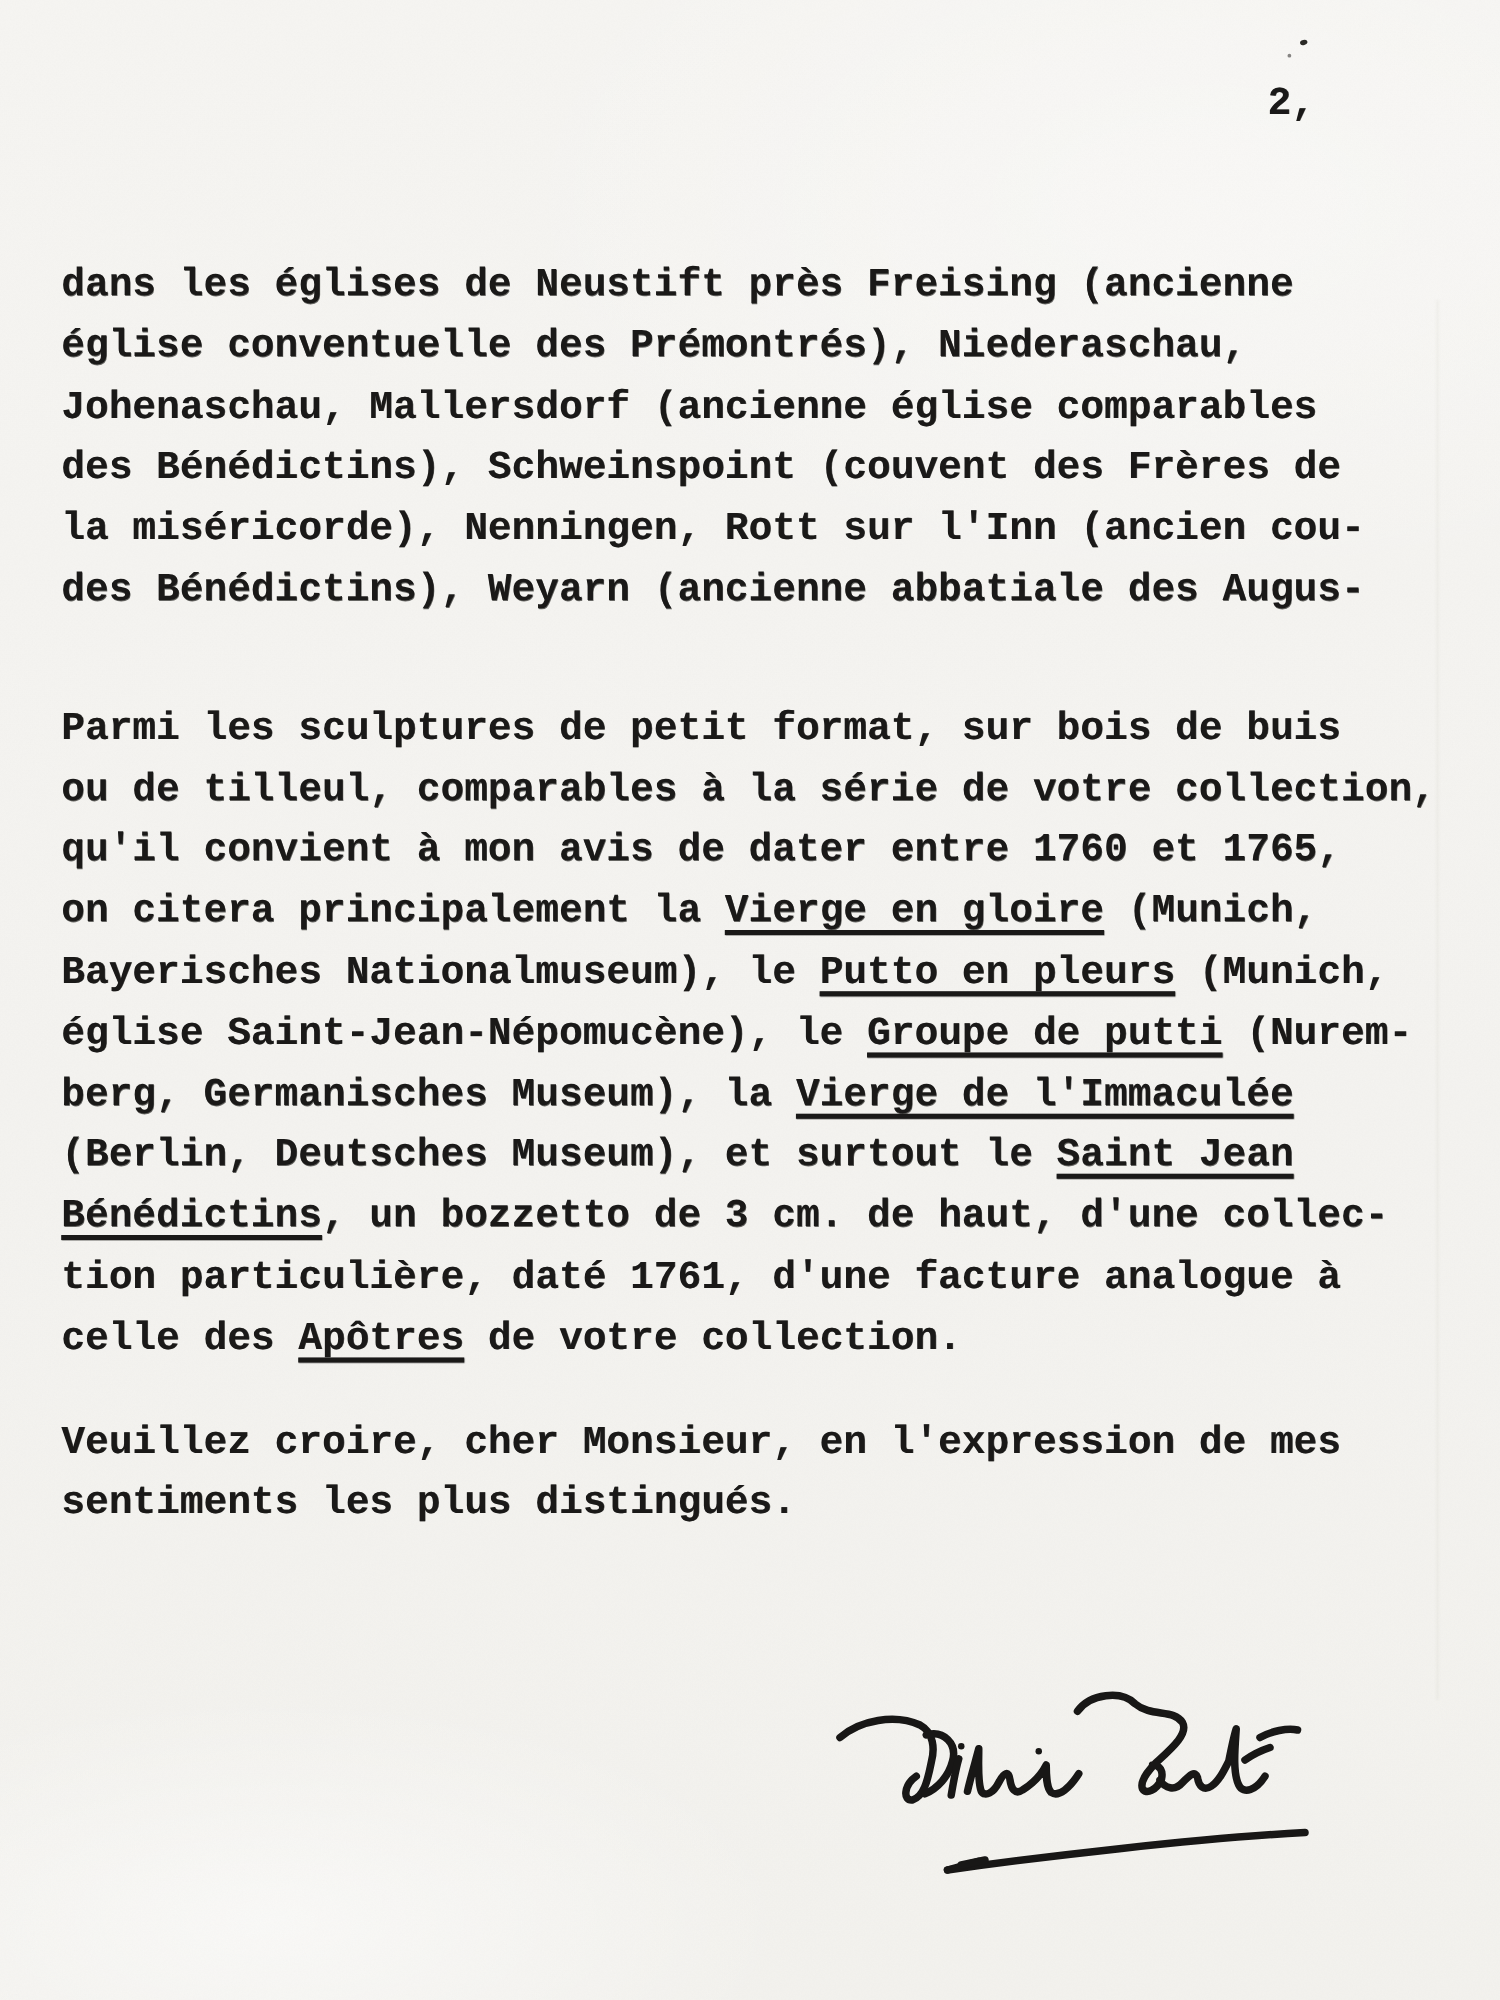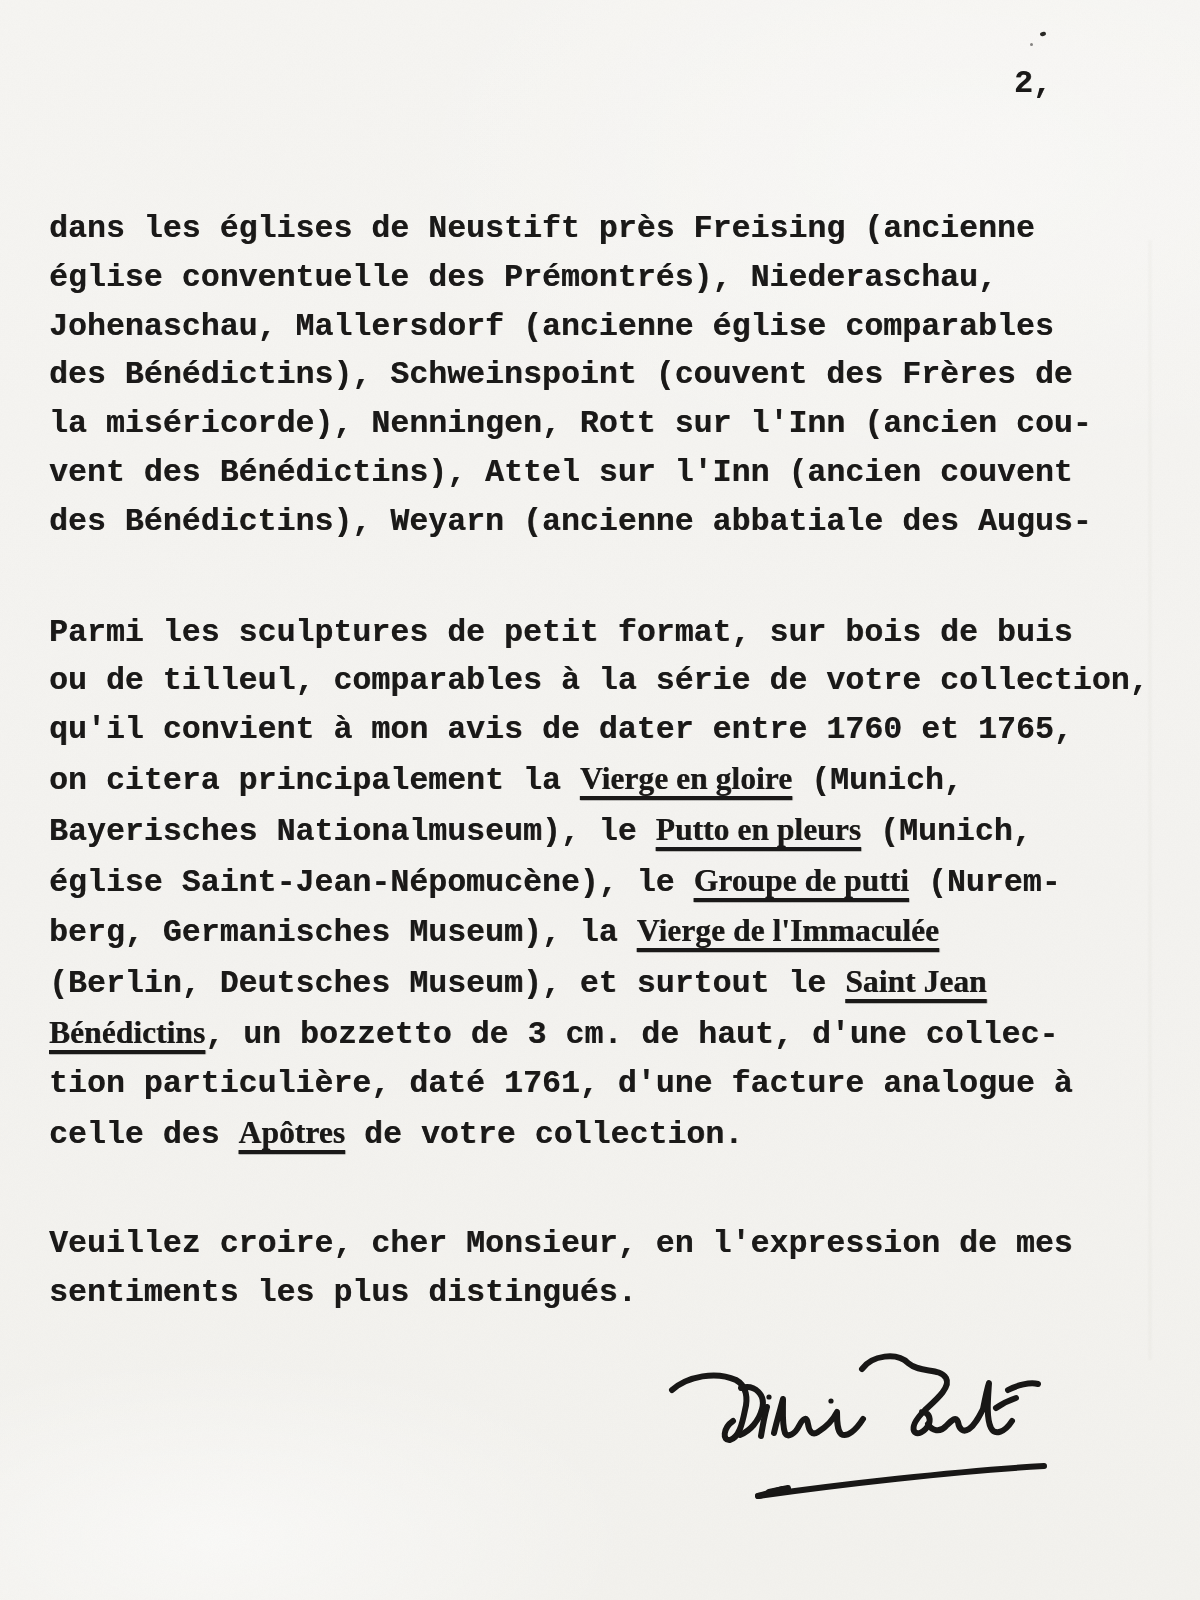--- a/index.html
+++ b/index.html
@@ -72,31 +72,30 @@
     position: absolute;
     left: 49px;
     top: 205px;
     font-size: 31.6px;
     font-weight: 700;
     line-height: 48.8px;
   }
   .para {
     margin: 0 0 62px 0;
   }
-  .para:nth-of-type(2) { margin-bottom: 61px; }
+  .para:nth-of-type(2) { margin-bottom: 34px; }
   .para:last-of-type { margin-bottom: 0; }
   .line {
     display: block;
     white-space: pre;
   }
   .u {
     text-decoration: underline;
     text-decoration-thickness: 4px;
     text-underline-offset: 7px;
-    font-family: Liberation Serif, serif;
   }
   .signature-wrap {
     position: absolute;
     left: 656px;
     top: 1338px;
     width: 410px;
     height: 210px;
   }
   .signature-wrap svg { display: block; }
 </style>
@@ -120,21 +119,20 @@
 
 <div class="pagenum ink">2,</div>
 
 <div class="letter-body ink">
     <p class="para">
       <span class="line"><span>dans les églises de Neustift près Freising (ancienne</span></span>
       <span class="line"><span>église conventuelle des Prémontrés), Niederaschau,</span></span>
       <span class="line"><span>Johenaschau, Mallersdorf (ancienne église comparables</span></span>
       <span class="line"><span>des Bénédictins), Schweinspoint (couvent des Frères de</span></span>
       <span class="line"><span>la miséricorde), Nenningen, Rott sur l'Inn (ancien cou-</span></span>
-      <span class="line"><span>vent des Bénédictins), Attel sur l'Inn (ancien couvent</span></span>
       <span class="line"><span>des Bénédictins), Weyarn (ancienne abbatiale des Augus-</span></span>
     </p>
     <p class="para">
       <span class="line"><span>Parmi les sculptures de petit format, sur bois de buis</span></span>
       <span class="line"><span>ou de tilleul, comparables à la série de votre collection,</span></span>
       <span class="line"><span>qu'il convient à mon avis de dater entre 1760 et 1765,</span></span>
       <span class="line"><span>on citera principalement la </span><span class="u">Vierge en gloire</span><span> (Munich,</span></span>
       <span class="line"><span>Bayerisches Nationalmuseum), le </span><span class="u">Putto en pleurs</span><span> (Munich,</span></span>
       <span class="line"><span>église Saint-Jean-Népomucène), le </span><span class="u">Groupe de putti</span><span> (Nurem-</span></span>
       <span class="line"><span>berg, Germanisches Museum), la </span><span class="u">Vierge de l'Immaculée</span></span>

